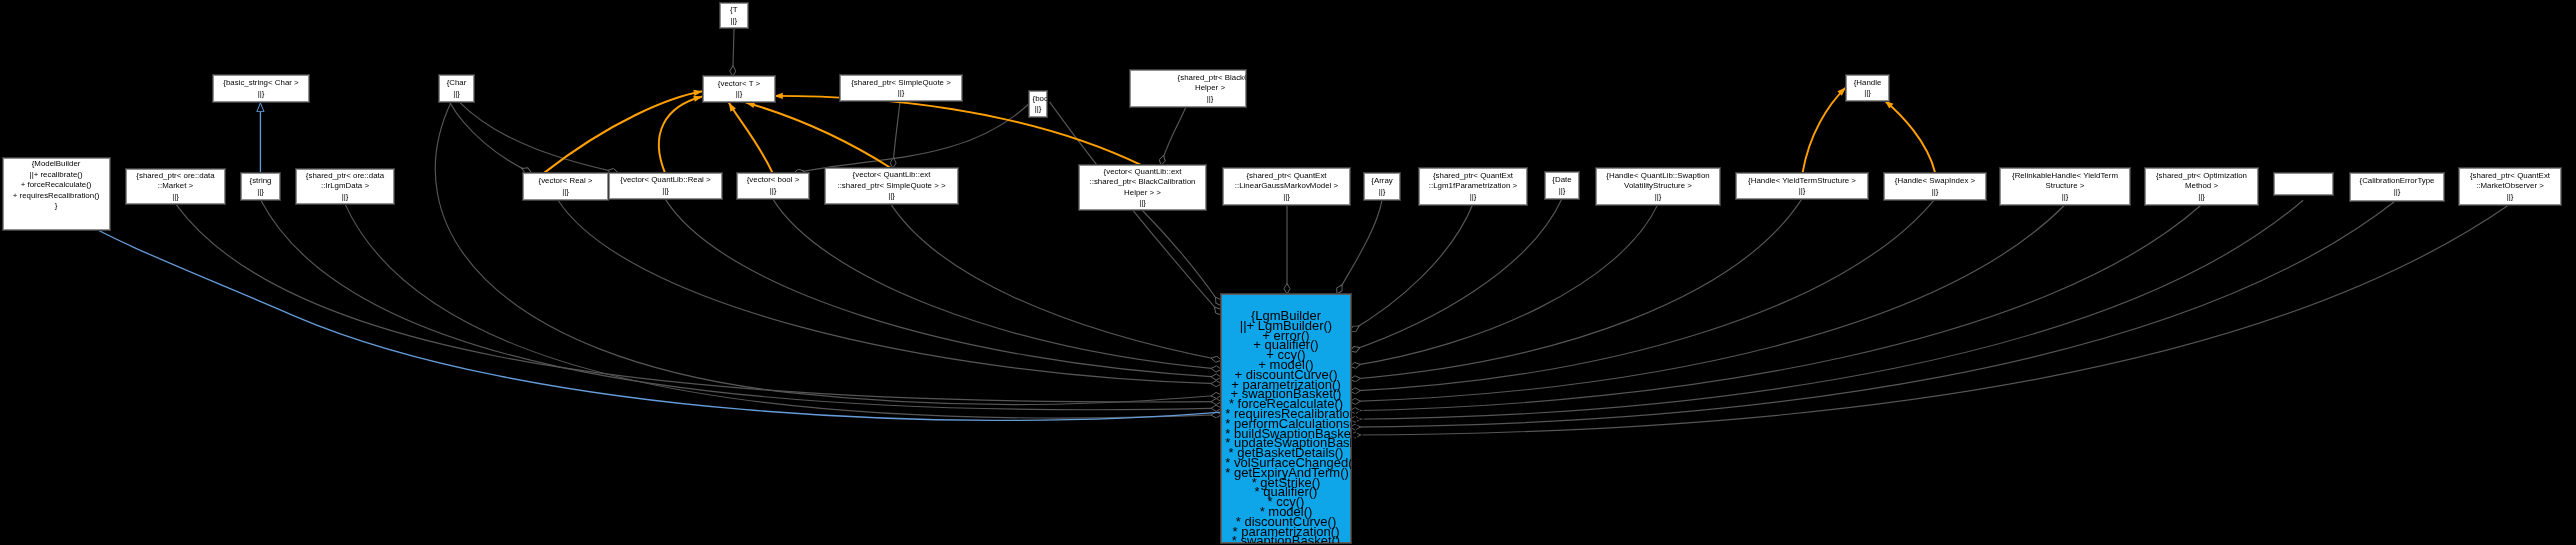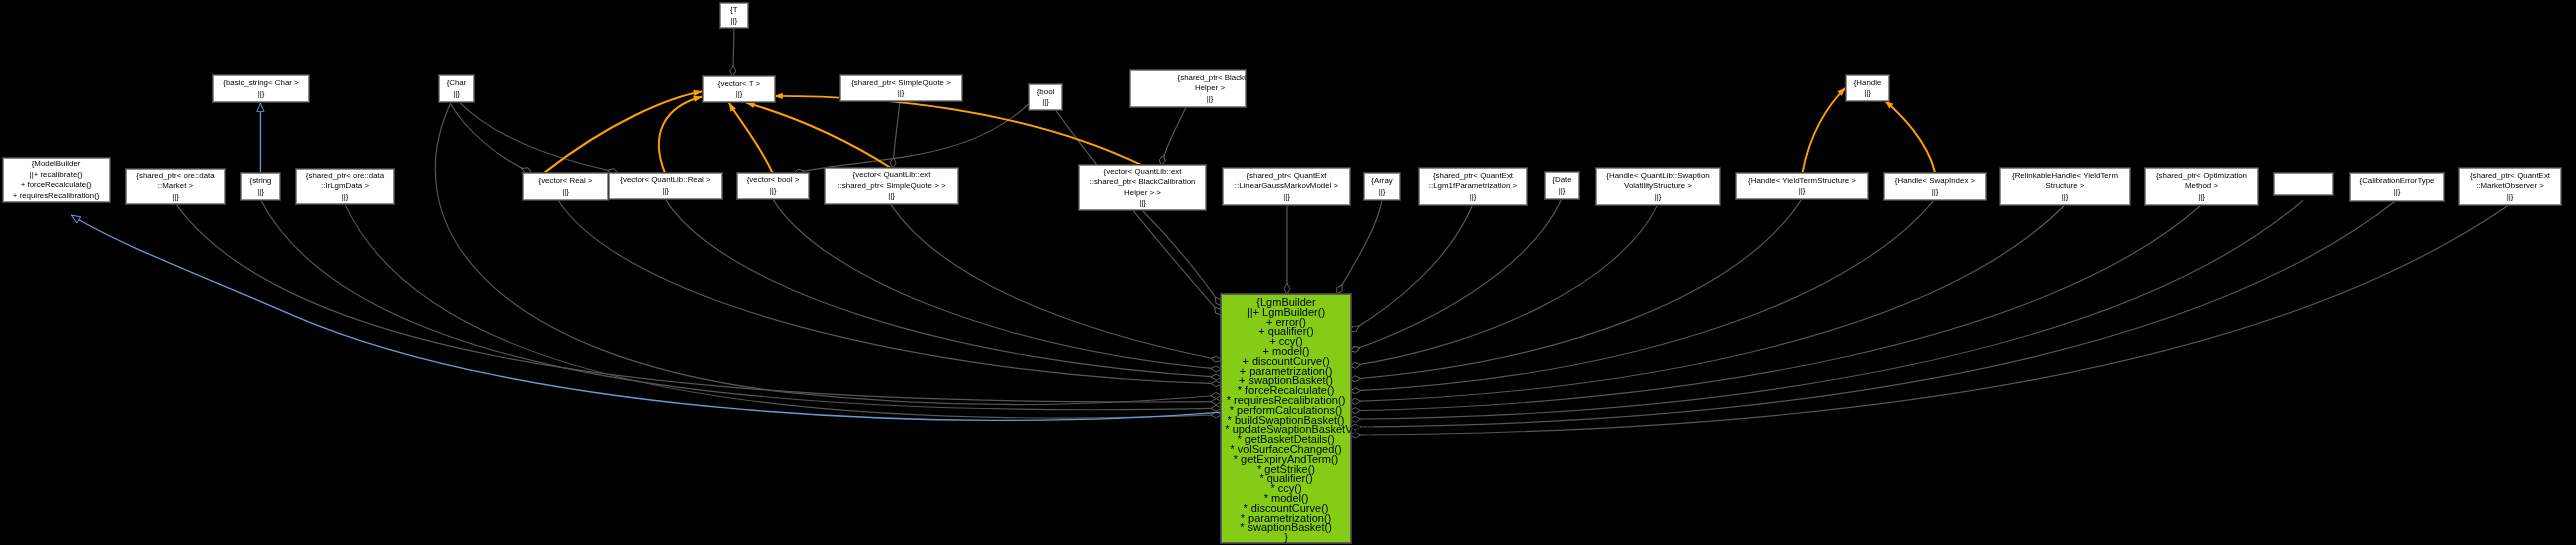--- a/index.html
+++ b/index.html
@@ -21,24 +21,24 @@
     text-align:center;
     font-size:7.9px;line-height:10.5px;
     box-sizing:border-box;
     white-space:pre;
   }
   .node .line{display:block;padding:0 2.6px;}
   .node.classbox{justify-content:flex-start;text-align:left;}
   .node.classbox .line{padding:0 3.3px;text-align:center;}
   .node.classbox .line.first, .node.classbox .line.last{text-align:center;}
   .node.central{
-    background:#84cc16;
+    background:#0ea5e9;
     border:1.3px solid #606060;
-    font-size:11px;line-height:9.8px;
-    padding-top:3px;
+    font-size:13px;line-height:9.8px;
+    padding-top:16px;
   }
 </style>
 </head>
 <body>
 
 <div id="canvas">
   <svg id="edges" viewBox="0 0 3927 832" xmlns="http://www.w3.org/2000/svg">
     <defs>
       <marker id="m-diamond" markerUnits="userSpaceOnUse" markerWidth="17" markerHeight="11" viewBox="0 0 16 10" refX="15.5" refY="5" orient="auto">
         <path d="M0.5,5 L8,0.6 L15.5,5 L8,9.4 Z" fill="#000" stroke="#6a6a6a" stroke-width="1.3"></path>
@@ -84,33 +84,33 @@
         <path d="M1178,264 C1155,215 1126,182 1111,156" fill="none" stroke="#ffa000" stroke-width="3" marker-end="url(#m-orange)"></path>
         <path d="M1358,256 C1270,200 1192,172 1137,156" fill="none" stroke="#ffa000" stroke-width="3" marker-end="url(#m-orange)"></path>
         <path d="M1741,252 C1560,165 1340,146 1180,146" fill="none" stroke="#ffa000" stroke-width="3" marker-end="url(#m-orange)"></path>
         <path d="M2748,263 C2758,205 2786,160 2814,133" fill="none" stroke="#ffa000" stroke-width="3" marker-end="url(#m-orange)"></path>
         <path d="M2950,263 C2938,215 2898,174 2873,153" fill="none" stroke="#ffa000" stroke-width="3" marker-end="url(#m-orange)"></path>
         <path d="M397,263 L397,157" fill="none" stroke="#649bd8" stroke-width="2" marker-end="url(#m-blue)"></path>
         <path d="M1862,628 C1450,662 800,632 450,482 C300,417 180,372 109,328" fill="none" stroke="#649bd8" stroke-width="2" marker-end="url(#m-blue)"></path>
       </g>
   </svg>
   <div id="nodes">
-      <div class="node classbox" style="left: 2.6px; top: 158px; width: 107px; height: 44px;"><span class="line first">{ModelBuilder</span><span class="line">||+ recalibrate()</span><span class="line">+ forceRecalculate()</span><span class="line">+ requiresRecalibration()</span><span class="line last">}</span></div>
+      <div class="node classbox" style="left: 2.6px; top: 158px; width: 107px; height: 72px;"><span class="line first">{ModelBuilder</span><span class="line">||+ recalibrate()</span><span class="line">+ forceRecalculate()</span><span class="line">+ requiresRecalibration()</span><span class="line last">}</span></div>
       <div class="node " style="left: 213px; top: 75px; width: 96px; height: 27px;"><span class="line first">{basic_string&lt; Char &gt;</span><span class="line last">||}</span></div>
       <div class="node " style="left: 720px; top: 3.3px; width: 27.6px; height: 25px;"><span class="line first">{T</span><span class="line last">||}</span></div>
       <div class="node " style="left: 439px; top: 75px; width: 35px; height: 27px;"><span class="line first">{Char</span><span class="line last">||}</span></div>
       <div class="node " style="left: 703px; top: 76px; width: 72px; height: 26px;"><span class="line first">{vector&lt; T &gt;</span><span class="line last">||}</span></div>
       <div class="node " style="left: 126px; top: 169px; width: 99px; height: 35px;"><span class="line first">{shared_ptr&lt; ore::data</span><span class="line">::Market &gt;</span><span class="line last">||}</span></div>
       <div class="node " style="left: 241px; top: 173px; width: 39px; height: 27px;"><span class="line first">{string</span><span class="line last">||}</span></div>
       <div class="node " style="left: 296px; top: 169px; width: 98px; height: 35px;"><span class="line first">{shared_ptr&lt; ore::data</span><span class="line">::IrLgmData &gt;</span><span class="line last">||}</span></div>
       <div class="node " style="left: 523px; top: 173px; width: 85px; height: 27px;"><span class="line first">{vector&lt; Real &gt;</span><span class="line last">||}</span></div>
       <div class="node " style="left: 609px; top: 173px; width: 113px; height: 25.6px;"><span class="line first">{vector&lt; QuantLib::Real &gt;</span><span class="line last">||}</span></div>
       <div class="node " style="left: 737px; top: 173px; width: 72px; height: 25.6px;"><span class="line first">{vector&lt; bool &gt;</span><span class="line last">||}</span></div>
       <div class="node " style="left: 840px; top: 75px; width: 122px; height: 26px;"><span class="line first">{shared_ptr&lt; SimpleQuote &gt;</span><span class="line last">||}</span></div>
-      <div class="node " style="left: 1029px; top: 84px; width: 33px; height: 26px;"><span class="line first">{bool</span><span class="line last">||}</span></div>
+      <div class="node " style="left: 1029px; top: 91px; width: 18px; height: 26px;"><span class="line first">{bool</span><span class="line last">||}</span></div>
       <div class="node " style="left: 1130px; top: 70px; width: 116px; height: 37px; padding-left: 44px;"><span class="line first">{shared_ptr&lt; BlackCalibration</span><span class="line">Helper &gt;</span><span class="line last">||}</span></div>
       <div class="node " style="left: 825px; top: 168px; width: 133px; height: 36px;"><span class="line first">{vector&lt; QuantLib::ext</span><span class="line">::shared_ptr&lt; SimpleQuote &gt; &gt;</span><span class="line last">||}</span></div>
       <div class="node " style="left: 1079px; top: 165px; width: 127px; height: 45px;"><span class="line first">{vector&lt; QuantLib::ext</span><span class="line">::shared_ptr&lt; BlackCalibration</span><span class="line">Helper &gt; &gt;</span><span class="line last">||}</span></div>
       <div class="node " style="left: 1223px; top: 168px; width: 127px; height: 37px;"><span class="line first">{shared_ptr&lt; QuantExt</span><span class="line">::LinearGaussMarkovModel &gt;</span><span class="line last">||}</span></div>
       <div class="node " style="left: 1364px; top: 173px; width: 36px; height: 27px;"><span class="line first">{Array</span><span class="line last">||}</span></div>
       <div class="node " style="left: 1419px; top: 168px; width: 108px; height: 37px;"><span class="line first">{shared_ptr&lt; QuantExt</span><span class="line">::Lgm1fParametrization &gt;</span><span class="line last">||}</span></div>
       <div class="node " style="left: 1545px; top: 172px; width: 34px; height: 27px;"><span class="line first">{Date</span><span class="line last">||}</span></div>
       <div class="node " style="left: 1846px; top: 75px; width: 43px; height: 26px;"><span class="line first">{Handle</span><span class="line last">||}</span></div>
       <div class="node " style="left: 1596px; top: 168px; width: 124px; height: 37px;"><span class="line first">{Handle&lt; QuantLib::Swaption</span><span class="line">VolatilityStructure &gt;</span><span class="line last">||}</span></div>
       <div class="node " style="left: 1736px; top: 173px; width: 132px; height: 26px;"><span class="line first">{Handle&lt; YieldTermStructure &gt;</span><span class="line last">||}</span></div>

